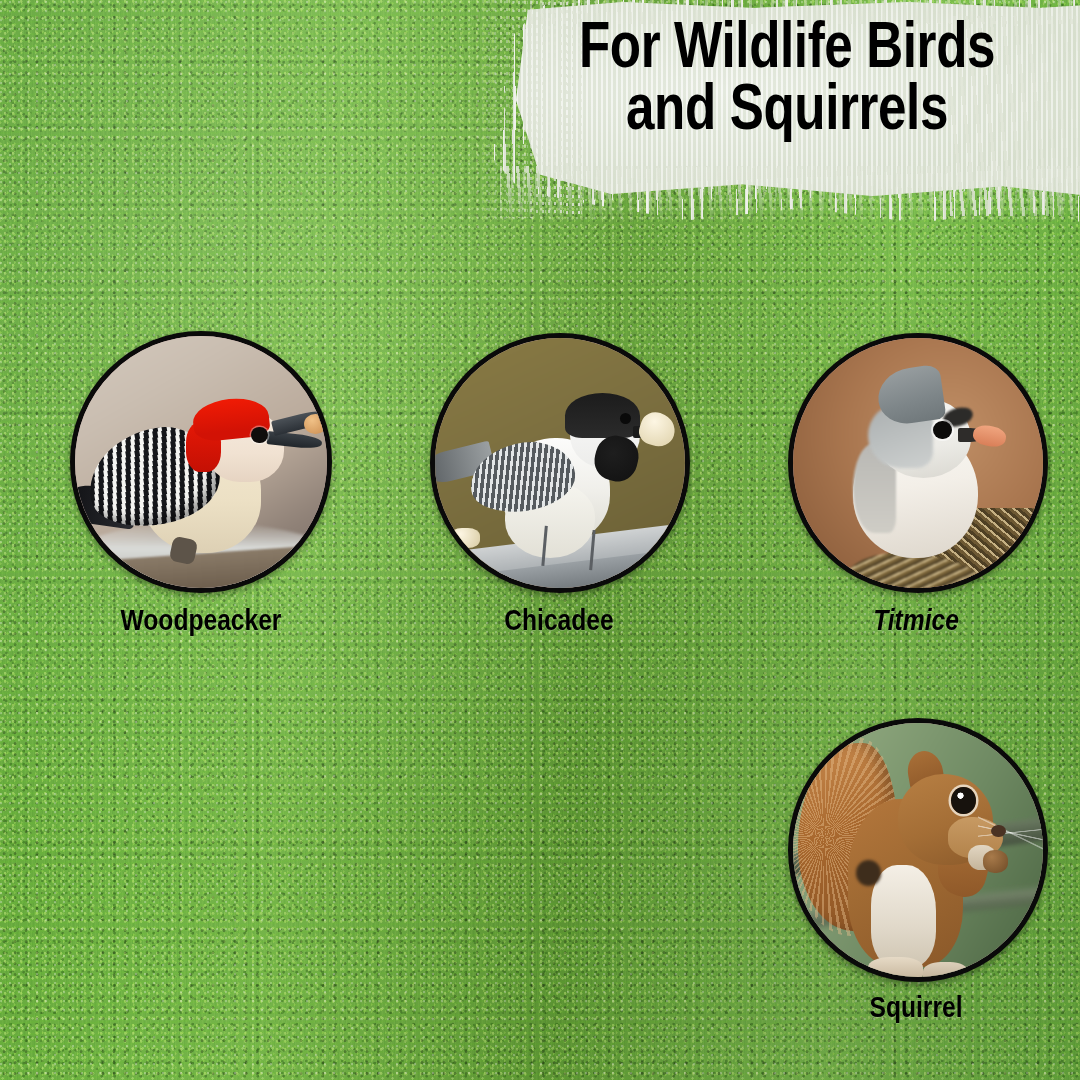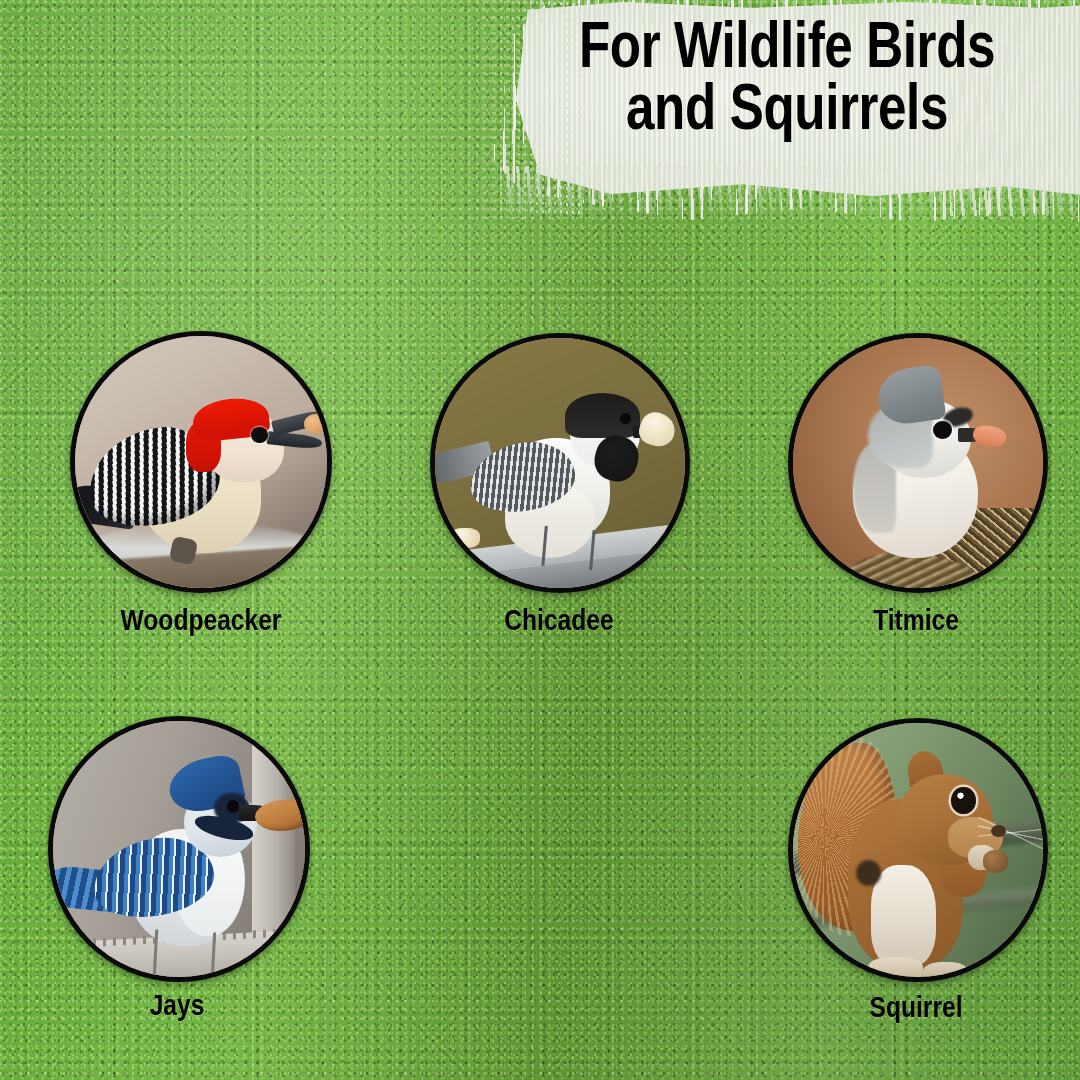--- a/index.html
+++ b/index.html
@@ -485,63 +485,40 @@
         <div class="ch-cap"></div>
         <div class="ch-bib"></div>
         <div class="ch-beak"></div>
         <div class="ch-nut"></div>
         <div class="ch-eye"></div>
       </div>
     </div>
     <div class="label" style="top:270px;">Chicadee</div>
   </div>
 
-  <div class="cell" style="left:788px; top:333px; width:256px; height:310px;">
+  <div class="cell" style="left:788px; top:333px; width:256px; height:310px;font-style:italic;">
     <div class="circle" style="left:0; top:0; width:250px; height:250px;">
       <div class="photo">
         <div class="bg tm-bg blur2"></div>
         <div class="tm-seed"></div>
         <div class="tm-seed2"></div>
         <div class="tm-body"></div>
         <div class="tm-flank"></div>
         <div class="tm-head"></div>
         <div class="tm-gray"></div>
         <div class="tm-crest"></div>
         <div class="tm-brow"></div>
         <div class="tm-beak"></div>
         <div class="tm-nut"></div>
         <div class="tm-eye"></div>
       </div>
     </div>
     <div class="label" style="top:270px;">Titmice</div>
   </div>
 
-  <div class="cell" style="left:48px; top:716px; width:258px; height:310px;">
-    <div class="circle" style="left:0; top:0; width:252px; height:256px;">
-      <div class="photo">
-        <div class="bg bj-bg blur2"></div>
-        <div class="bj-post"></div>
-        <div class="bj-deck"></div>
-        <div class="bj-deckline"></div>
-        <div class="bj-tail"></div>
-        <div class="bj-body"></div>
-        <div class="bj-breast"></div>
-        <div class="bj-wing"></div>
-        <div class="bj-legs"></div>
-        <div class="bj-head"></div>
-        <div class="bj-crest"></div>
-        <div class="bj-cheek"></div>
-        <div class="bj-necklace"></div>
-        <div class="bj-beak"></div>
-        <div class="bj-nut"></div>
-        <div class="bj-eye"></div>
-      </div>
-    </div>
-    <div class="label" style="top:272px;">Jays</div>
-  </div>
 
 
   <div class="cell" style="left:788px; top:718px; width:256px; height:310px;">
     <div class="circle" style="left:0; top:0; width:250px; height:254px;">
       <div class="photo">
         <div class="bg sq-bg blur2"></div>
         <div class="sq-branch"></div>
         <div class="sq-branch2"></div>
         <div class="sq-tail"></div>
         <div class="sq-tailfur"></div>

